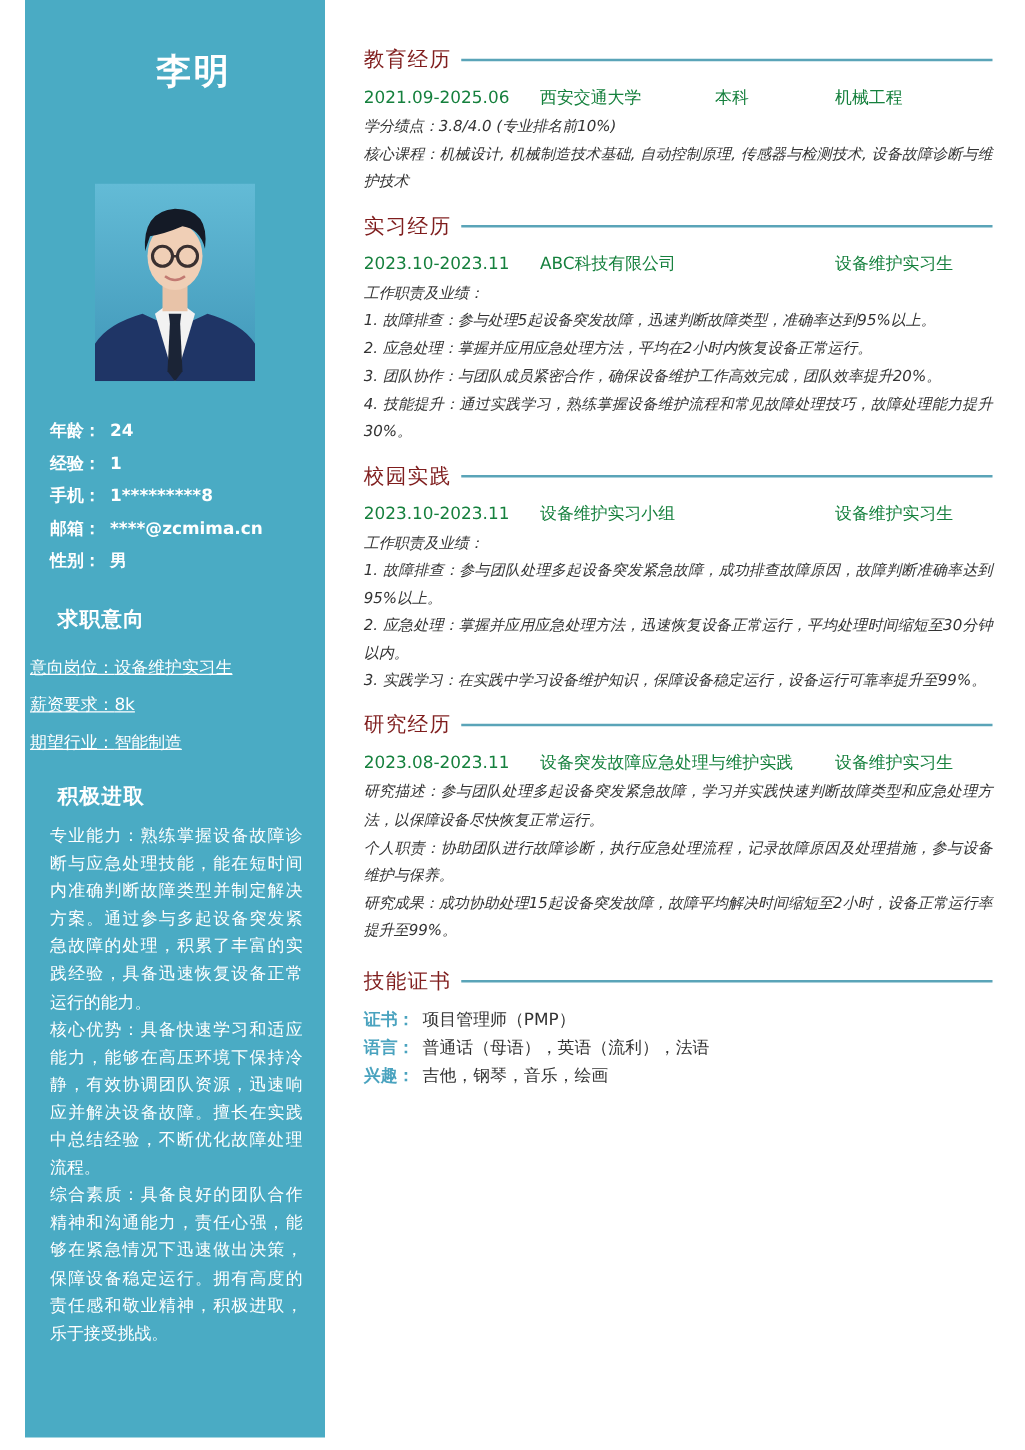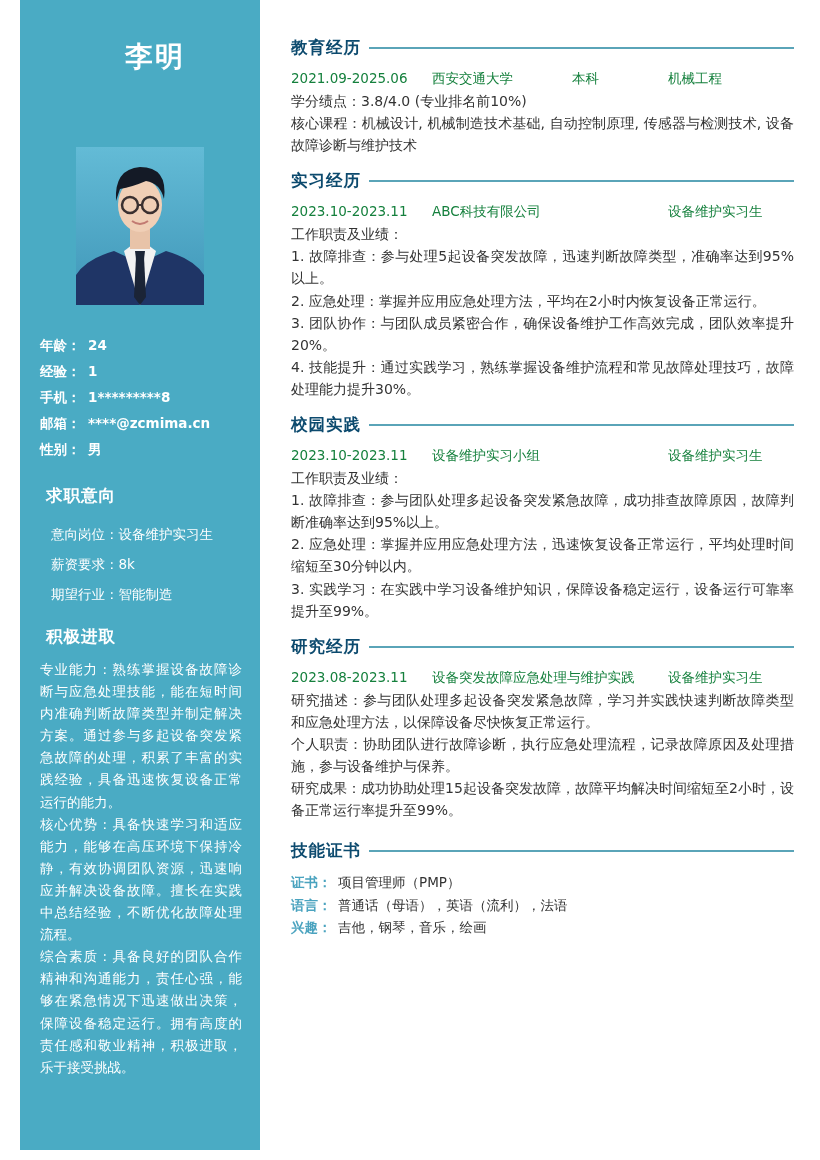--- a/index.html
+++ b/index.html
@@ -21,34 +21,34 @@
   }
   .photo svg { width: 100%; height: 100%; display: block; }
 
   .basic { position: absolute; left: 20px; top: 334px; width: 210px; }
   .basic .row { font-size: 13.5px; height: 26px; line-height: 22px; white-space: nowrap; font-weight: bold; }
   .basic .lbl { display: inline-block; width: 48px; }
 
   .side-title {
     position: absolute; left: 26px; font-size: 16.5px; font-weight: bold; color: #ffffff; letter-spacing: 1px;
   }
-  .intent { position: absolute; left: 31px; top: 522px; width: 210px; }
+  .intent { position: absolute; left: 4px; top: 522px; width: 210px; text-decoration: underline; }
   .intent .row { font-size: 13.5px; height: 30px; line-height: 24px; white-space: nowrap; }
 
   .eval { position: absolute; left: 20px; top: 658px; width: 202px; font-size: 13.5px; line-height: 22.1px; text-align: justify; }
   .eval p { margin: 0; }
 
   .main { position: absolute; left: 291px; top: 34px; width: 503px; }
   .section { position: relative; }
   .sec-head { display: flex; align-items: center; height: 28px; }
-  .sec-title { font-size: 16.5px; font-weight: bold; color: #0c4a6e; letter-spacing: 1px; white-space: nowrap; text-align: right; }
+  .sec-title { font-size: 16.5px; font-weight: normal; color: #7f1d1d; letter-spacing: 1px; white-space: nowrap; text-align: right; }
   .sec-line { flex: 1; height: 2px; background: #5aa4b8; margin-left: 8px; }
   .meta { position: relative; height: 24px; font-size: 13.5px; color: #15803d; line-height: 24px; white-space: nowrap; }
   .meta span { position: absolute; top: 0; }
-  .body-text { font-size: 14px; line-height: 22.1px; color: #333333; text-align: justify; }
+  .body-text { font-size: 12px; line-height: 22.1px; color: #333333; text-align: justify; font-style: italic; }
   .body-text p { margin: 0; }
 
   .skills .row { font-size: 13.5px; line-height: 22.3px; white-space: nowrap; }
   .skills .k { color: #4aa3bf; font-weight: bold; display: inline-block; width: 47px; }
 </style>
 </head>
 <body>
 
 <aside class="sidebar">
   <div class="name">李明</div>

